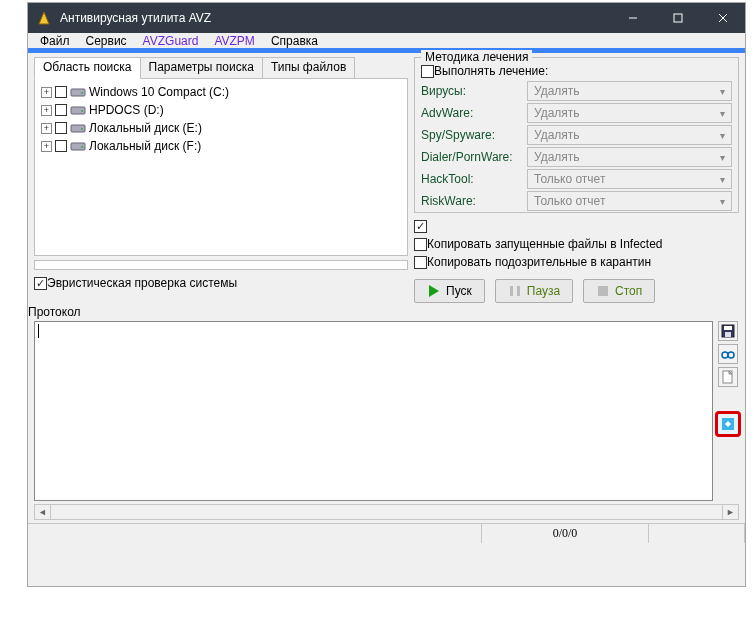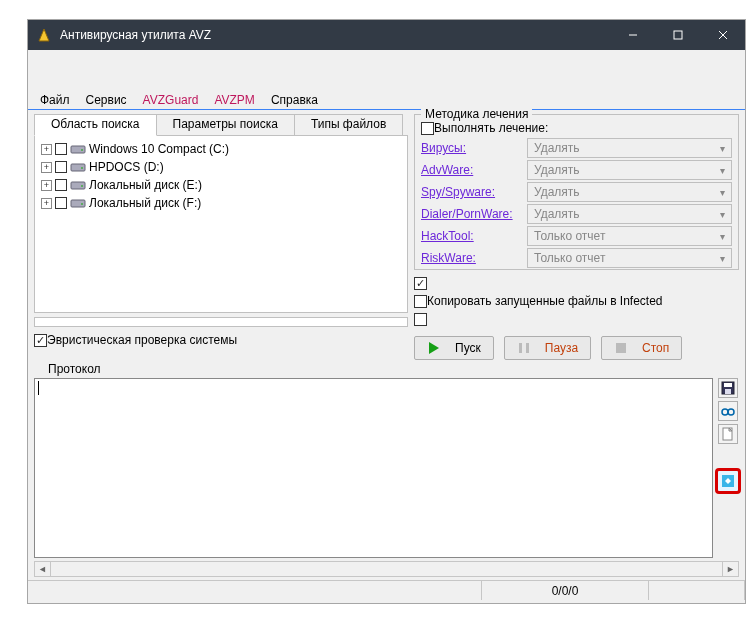--- a/index.html
+++ b/index.html
@@ -1,39 +1,39 @@
 <!DOCTYPE html>
 <html><head>
 <meta charset="utf-8">
 <style>
 * { box-sizing: border-box; margin: 0; padding: 0; font-family: "Segoe UI", Tahoma, sans-serif; font-size: 12px; }
 body { background: #fff; width: 754px; height: 622px; position: relative; }
 
-.outer-frame { position: absolute; left: 27px; top: 19px; width: 719px; height: 585px; border: 1px solid #a6a6a6; background: #f0f0f0; }
+.outer-frame { position: absolute; left: 27px; top: 2px; width: 719px; height: 585px; border: 1px solid #a6a6a6; background: #f0f0f0; }
 
 
 .titlebar { height: 30px; background: #323A45; display: flex; align-items: center; color: #fff; font-size: 12px; }
 .titlebar .app-icon { width: 16px; height: 16px; margin: 0 8px; display: inline-flex; align-items: center; justify-content: center; }
 .titlebar .title-text { flex: 1; }
 .titlebar .win-btn { width: 45px; height: 30px; display: flex; align-items: center; justify-content: center; color: #fff; }
 .titlebar .win-btn svg { stroke: #fff; }
 
 
-.menubar { height: 20px; background: #f0f0f0; display: flex; align-items: center; padding: 0 4px; border-bottom: 1px solid #3b82f6; margin-top: 40px; }
+.menubar { height: 20px; background: #f0f0f0; display: flex; align-items: center; padding: 0 4px; border-bottom: 5px solid #3b82f6; }
 .menubar .menu-item { padding: 2px 8px; }
-.menubar .menu-item.disabled { color: #be185d; }
+.menubar .menu-item.disabled { color: #6d28d9; }
 
 
 .content { display: flex; padding: 4px 6px 0 6px; gap: 6px; }
 .left-pane { width: 374px; }
 .right-pane { flex: 1; }
 
 
 .tab-strip { display: flex; height: 22px; }
-.tab { border: 1px solid #c0c0c0; border-bottom: none; padding: 2px 16px; background: #f0f0f0; margin-right: -1px; position: relative; }
+.tab { border: 1px solid #c0c0c0; border-bottom: none; padding: 2px 8px; background: #f0f0f0; margin-right: -1px; position: relative; }
 .tab.active { background: #fff; border-bottom: 1px solid #fff; z-index: 2; }
 .tab-body { border: 1px solid #c0c0c0; background: #fff; padding: 4px; height: 178px; margin-top: -1px; position: relative; }
 
 
 .tree-row { display: flex; align-items: center; height: 18px; gap: 3px; padding-left: 2px; }
 .expander { width: 11px; height: 11px; border: 1px solid #888; display: inline-flex; align-items: center; justify-content: center; font-size: 9px; line-height: 1; color: #333; background: #fff; }
 .chk { width: 12px; height: 12px; border: 1px solid #333; background: #fff; display: inline-block; }
 .drive-icon { width: 16px; height: 12px; display: inline-flex; }
 
 
@@ -42,53 +42,53 @@
 
 .check-row { display: flex; align-items: center; height: 18px; gap: 0; }
 .check-row .chk { width: 13px; height: 13px; display: inline-flex; align-items: center; justify-content: center; }
 .check-row .chk.checked::after { content: "✓"; font-size: 11px; color: #222; line-height: 1; }
 
 
 .fieldset { border: 1px solid #c0c0c0; padding: 4px 6px 0 6px; position: relative; }
 .fieldset .legend { position: absolute; top: -8px; left: 6px; background: #f0f0f0; padding: 0 4px; }
 
 .treat-row { display: flex; align-items: center; height: 22px; gap: 6px; }
-.link-label { color: #6d28d9; text-decoration: underline; width: 100px; display: inline-block; }
+.link-label { color: #14532d; width: 100px; display: inline-block; }
 .combo { flex: 1; height: 20px; border: 1px solid #bfbfbf; background: #efefef; display: flex; align-items: center; justify-content: space-between; padding: 0 6px; color: #888; }
 .combo .chev { font-size: 10px; color: #888; }
 
 .right-checks { margin-top: 4px; }
 .right-checks .check-row .chk { width: 13px; height: 13px; }
 
 
 .btn-row { display: flex; gap: 10px; margin-top: 8px; }
-.btn { height: 24px; border: 1px solid #adadad; background: #e9e9e9; display: flex; align-items: center; gap: 14px; padding: 0 12px; border-radius: 2px; }
-.btn.disabled { color: #c2410c; }
+.btn { height: 24px; border: 1px solid #adadad; background: #e9e9e9; display: flex; align-items: center; gap: 5px; padding: 0 12px; border-radius: 2px; }
+.btn.disabled { color: #4d7c0f; }
 .btn .glyph { width: 14px; height: 14px; display: inline-flex; align-items: center; justify-content: center; }
 
 
-.proto-label { padding: 2px 6px 0 20px; }
+.proto-label { padding: 2px 6px 0 0; }
 .proto-wrap { display: flex; padding: 2px 6px 0 6px; gap: 4px; }
 .proto-box { flex: 1; border: 1px solid #888; background: #fff; height: 180px; position: relative; }
 .cursor-bar { position: absolute; left: 3px; top: 2px; width: 1px; height: 14px; background: #000; }
 .side-icons { width: 22px; display: flex; flex-direction: column; gap: 3px; align-items: center; }
 .side-btn { width: 20px; height: 20px; border: 1px solid #adadad; background: #f3f3f3; display: flex; align-items: center; justify-content: center; font-size: 13px; }
 .side-btn.highlight { border: 3px solid #d80000; border-radius: 4px; width: 26px; height: 26px; background: #e6f4ff; }
 
 
 .hscroll { margin: 3px 6px 0 6px; height: 16px; border: 1px solid #c6c6c6; background: #f0f0f0; display: flex; }
 .hscroll .arrow { width: 16px; display: flex; align-items: center; justify-content: center; color: #666; font-size: 9px; border-right: 1px solid #c6c6c6; }
 .hscroll .arrow:last-child { border-right: none; border-left: 1px solid #c6c6c6; }
 .hscroll .track { flex: 1; }
 
 
 .statusbar { border-top: 1px solid #c6c6c6; height: 20px; margin: 3px 0 0 0; display: flex; }
 .statusbar .cell { border-right: 1px solid #c6c6c6; height: 100%; }
 .statusbar .cell.c1 { width: 454px; }
-.statusbar .cell.c2 { flex: 1; display: flex; align-items: center; justify-content: center; }
+.statusbar .cell.c2 { flex: 1; display: flex; align-items: center; justify-content: center; font-family: Liberation Serif, serif; }
 .statusbar .cell.c3 { width: 96px; }
 
 </style>
 </head>
 <body>
 
 <div class="outer-frame">
 
   <div class="titlebar">
     <span class="app-icon">
@@ -240,20 +240,21 @@
       <div class="right-checks">
         <div class="check-row">
           <span class="chk checked"></span>
         </div>
         <div class="check-row">
           <span class="chk"></span>
           <span>Копировать запущенные файлы в  Infected</span>
         </div>
         <div class="check-row">
           <span class="chk"></span>
+          <span>Копировать подозрительные в  карантин</span>
         </div>
       </div>
 
       <div class="btn-row">
         <div class="btn">
           <span class="glyph">
               <svg width="14" height="14">
                 <polygon points="2,1 12,7 2,13" fill="#16a016"></polygon>
               </svg>
             </span>

